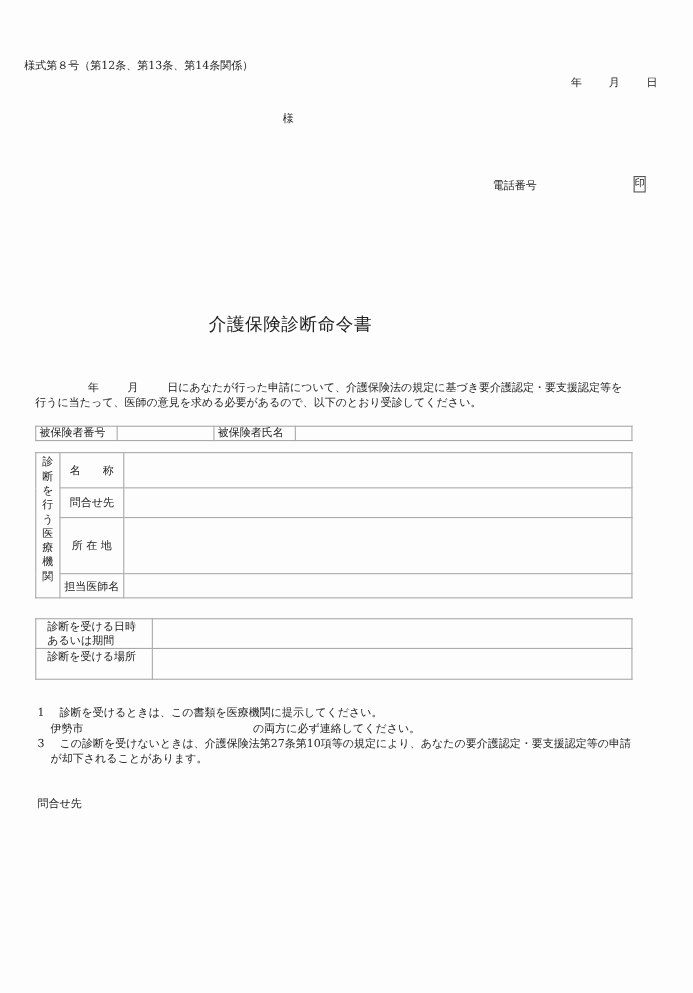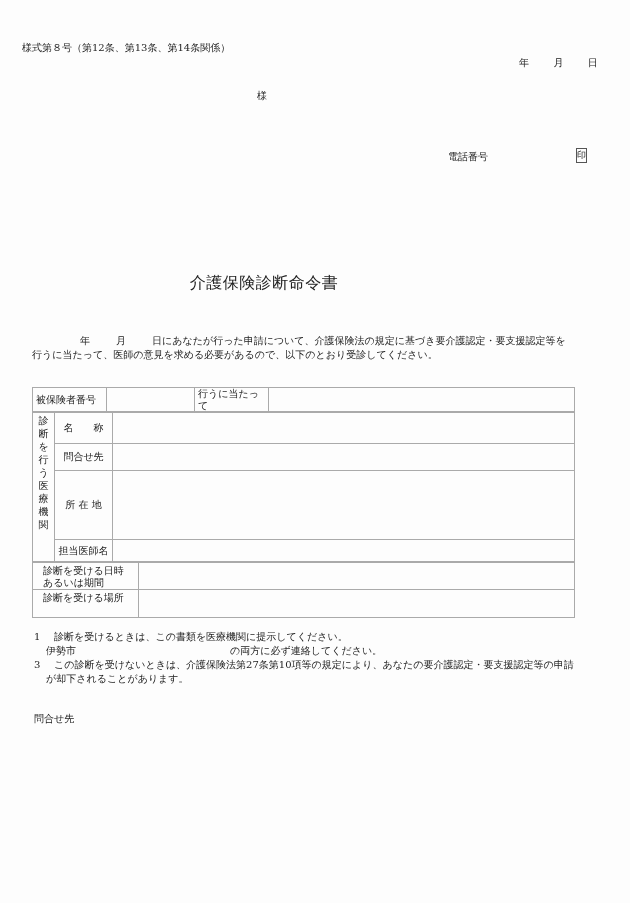--- a/index.html
+++ b/index.html
@@ -1,21 +1,21 @@
 <!DOCTYPE html>
 <html><head>
 <meta charset="utf-8">
 <style>
   html, body { margin: 0; padding: 0; background: #fdfdfd; }
   body {
     width: 630px; height: 903px; position: relative; overflow: hidden;
     font-family: "DejaVu Serif", "Liberation Serif", serif;
     color: #222; font-size: 10px;
   }
-  .abs { position: absolute; white-space: nowrap; }
+  .abs { position: absolute; white-space: nowrap; margin-top: 12px; }
   .form-no { left: 22px; top: 41px; font-size: 10px; }
   .date-line { left: 519px; top: 56px; font-size: 10px; }
   .date-line span { display: inline-block; }
   .recipient { left: 257px; top: 89px; font-size: 10px; }
   .issuer { left: 448px; top: 150px; font-size: 10px; }
   .seal {
     left: 576px; top: 148px; width: 9px; height: 13px;
     border: 1px solid #555; font-size: 9px; line-height: 13px; text-align: center;
   }
   .title { left: 0; width: 528px; top: 273px; text-align: center; font-size: 16px; letter-spacing: 0.5px; }
@@ -78,21 +78,21 @@
   <colgroup>
       <col style="width:74px">
       <col style="width:88px">
       <col style="width:74px">
       <col>
     </colgroup>
   <tbody>
       <tr>
     <td>被保険者番号</td>
     <td></td>
-    <td>行うに当たって</td>
+    <td>被保険者氏名</td>
     <td></td>
   </tr>
 </tbody>
   </table>
 
 <table class="t2">
   <colgroup>
       <col style="width:22px">
       <col style="width:58px">
       <col>
@@ -110,21 +110,21 @@
       <span class="vchar">機</span>
       <span class="vchar">関</span>
     </td>
     <td class="lbl">名　　称</td>
     <td></td>
   </tr>
   <tr style="height:27px">
     <td class="lbl">問合せ先</td>
     <td></td>
   </tr>
-  <tr style="height:69px">
+  <tr style="height:51px">
     <td class="lbl">所 在 地</td>
     <td></td>
   </tr>
   <tr style="height:22px">
     <td class="lbl">担当医師名</td>
     <td></td>
   </tr>
 </tbody>
   </table>
 

